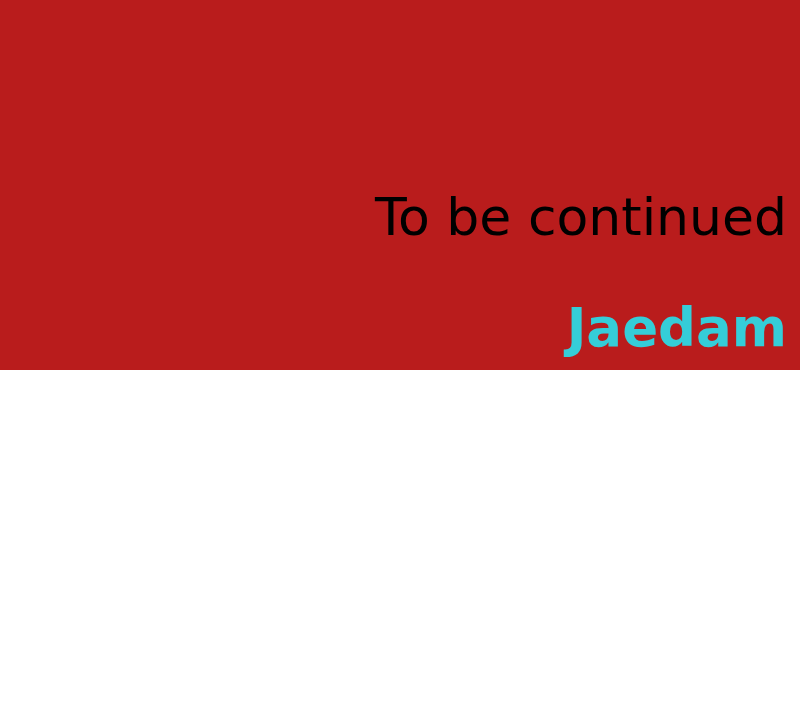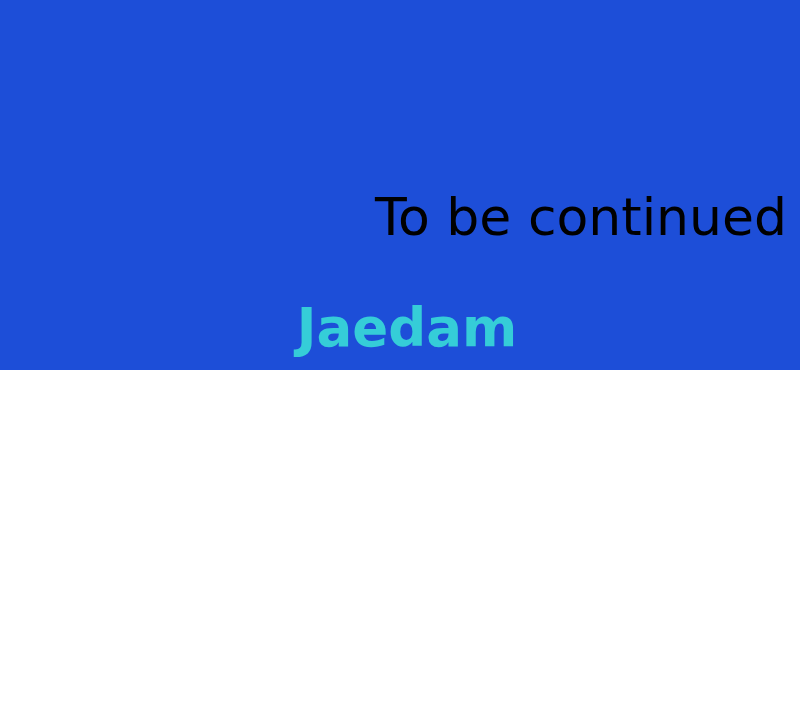--- a/index.html
+++ b/index.html
@@ -14,21 +14,21 @@
     background: #ffffff;
     font-family: "DejaVu Sans", sans-serif;
     overflow: hidden;
   }
 
   
   .slide-canvas {
     position: relative;
     width: 800px;
     height: 509px;
-    background: #1d4ed8;
+    background: #b91c1c;
   }
 
   
   .end-card-text-block {
     position: absolute;
     right: 13px;
     top: 186px;
     text-align: right;
     width: 760px;
   }
@@ -47,21 +47,20 @@
   .end-card-attribution {
     display: block;
     margin-top: 50px;
     font-family: "DejaVu Sans", sans-serif;
     font-weight: 700;
     font-size: 53px;
     line-height: 60px;
     letter-spacing: 0px;
     color: #35cdd8;
     white-space: nowrap;
-    text-align: center;
   }
 
   
   .empty-region {
     position: absolute;
     left: 0;
     top: 370px;
     width: 800px;
     height: 349px;
     background: #ffffff;

